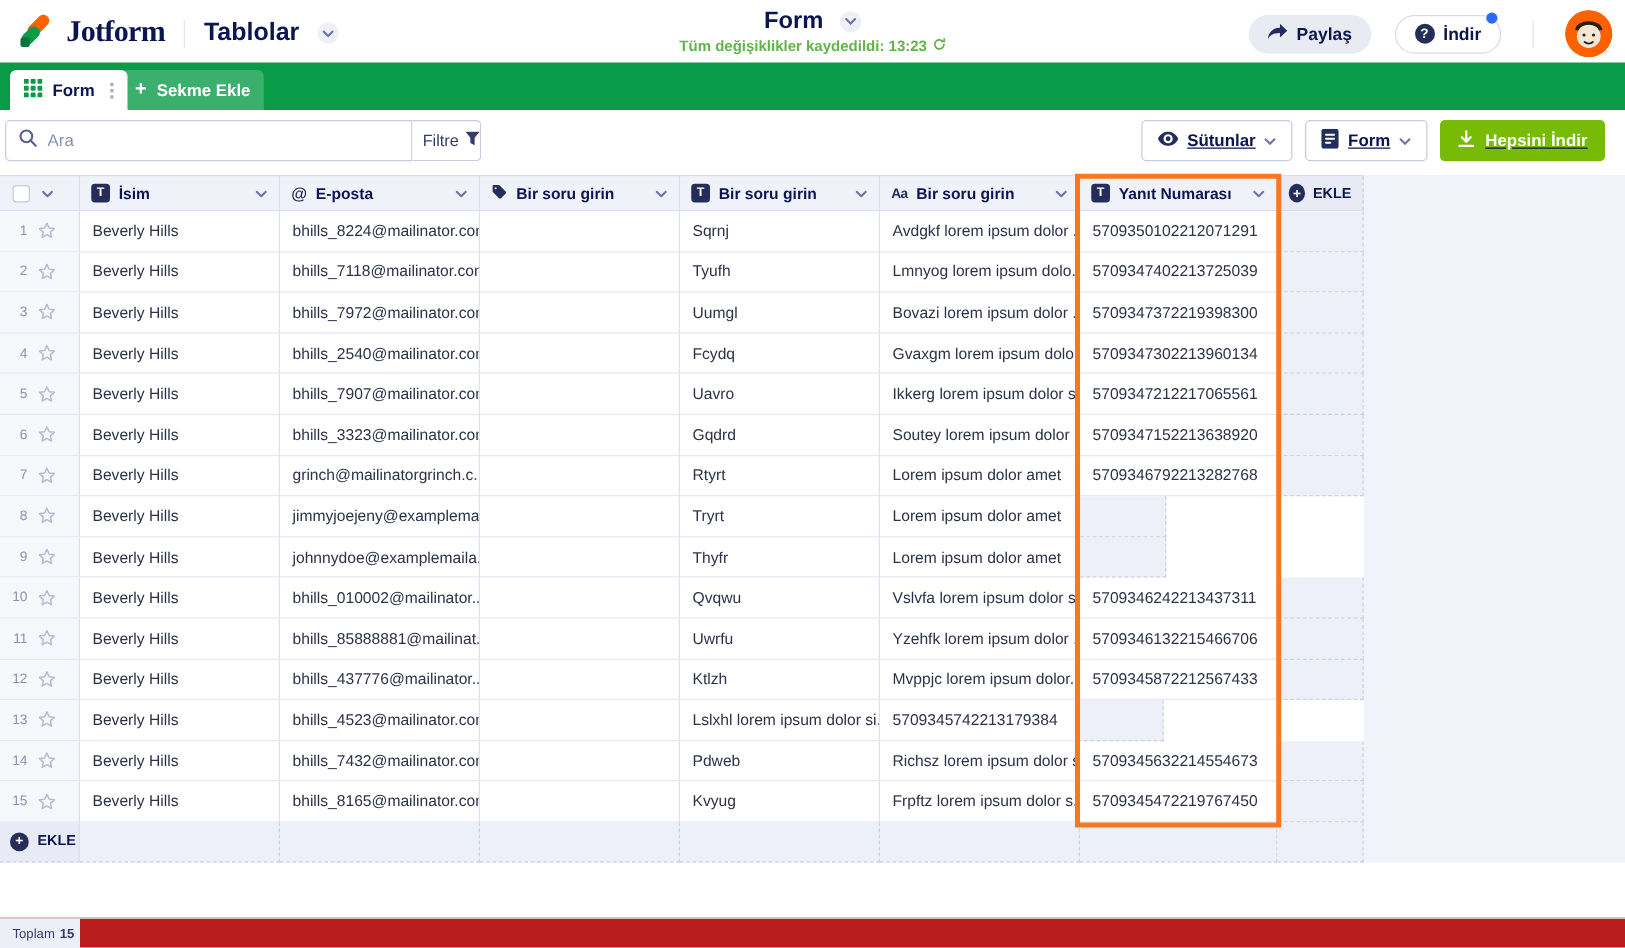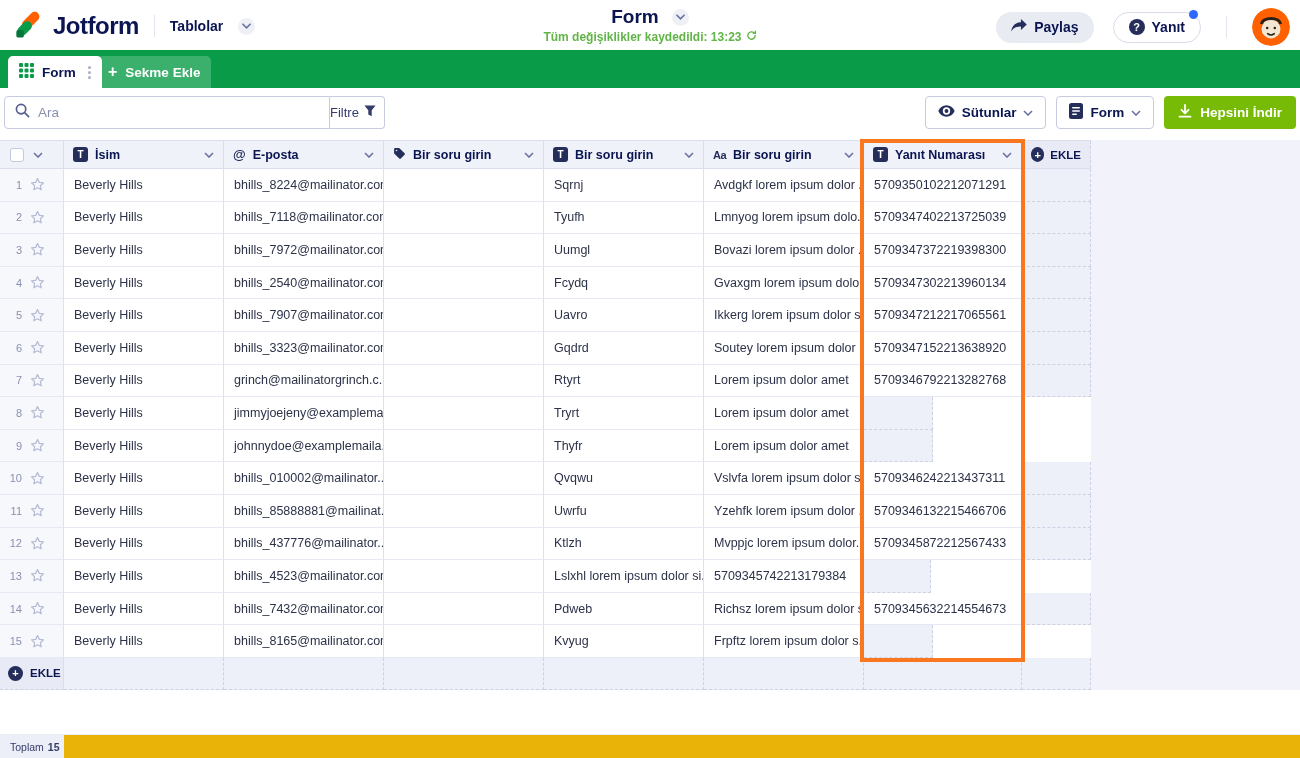--- a/index.html
+++ b/index.html
@@ -2,23 +2,23 @@
 <html><head>
 <meta charset="utf-8">
 <style>
   * { margin:0; padding:0; box-sizing:border-box; }
   html,body { width:1300px; height:758px; overflow:hidden; background:#fff;
     font-family:"Liberation Sans", sans-serif; color:#0a1551; }
 
   
   .top-header { position:absolute; left:0; top:0; width:1300px; height:50px; background:#fff; }
   .logo-wrap { position:absolute; left:14px; top:9px; display:flex; align-items:center; gap:9px; }
-  .logo-text { font-size:24px; font-weight:bold; letter-spacing:-0.5px; color:#0a1551; }
+  .logo-text { font-size:24px; font-weight:bold; letter-spacing:-0.5px; color:#0a1551;font-family:Liberation Serif, serif; }
   .hdr-divider { width:1px; height:22px; background:#e3e5ee; margin:0 6px; }
-  .product-name { font-size:14px; font-weight:bold; color:#0a1551; }
+  .product-name { font-size:20px; font-weight:bold; color:#0a1551; }
   .chev-badge { width:17px; height:17px; border-radius:50%; background:#eef0f5; display:inline-flex; align-items:center; justify-content:center; margin-left:6px; }
   .title-block { position:absolute; left:0; right:0; top:6px; text-align:center; }
   .title-row { display:flex; align-items:center; justify-content:center; gap:7px; }
   .form-title { font-size:19px; font-weight:bold; color:#0a1551; }
   .save-status { margin-top:2px; font-size:12px; font-weight:bold; color:#61b447; display:flex; align-items:center; justify-content:center; gap:4px; }
   .hdr-right { position:absolute; right:10px; top:8px; display:flex; align-items:center; gap:19px; }
   .pill-btn { height:31px; border-radius:16px; display:flex; align-items:center; gap:7px; padding:0 15px; font-size:14px; font-weight:bold; color:#0a1551; cursor:pointer; }
   .share-btn { background:#e9ebf2; }
   .help-btn { background:#fff; border:1px solid #d8dbe8; position:relative; }
   .q-circle { width:16px; height:16px; border-radius:50%; background:#252d5b; color:#fff; font-size:11px; font-weight:bold; display:flex; align-items:center; justify-content:center; }
@@ -33,22 +33,22 @@
   .kebab { display:inline-flex; flex-direction:column; gap:2px; margin-left:4px; }
   .kebab i { width:3px; height:3px; border-radius:50%; background:#a9aec6; }
   .plus-white { font-size:16px; font-weight:bold; color:#fff; }
 
   
   .toolbar { position:absolute; left:0; top:88px; width:1300px; height:52px; background:#fff;border-radius:14px; }
   .search-combo { position:absolute; left:4px; top:8px; display:flex; }
   .search-box { width:326px; height:33px; border:1px solid #c6cbdf; border-radius:4px 0 0 4px; background:#fff; display:flex; align-items:center; gap:8px; padding:0 10px; }
   .search-box input { border:none; outline:none; font-size:13.5px; color:#0a1551; width:260px; font-family:"Liberation Sans",sans-serif; }
   .search-box input::placeholder { color:#8a90b0; }
-  .filter-btn { width:55px; height:33px; border:1px solid #c6cbdf; border-left:none; border-radius:0 4px 4px 0; display:flex; align-items:center; justify-content:flex-start; gap:5px; font-size:13px; color:#343c6a; cursor:pointer; background:#fff; }
-  .tb-right { position:absolute; right:4px; top:8px; display:flex; gap:10px; }
+  .filter-btn { width:55px; height:33px; border:1px solid #c6cbdf; border-left:none; border-radius:0 4px 4px 0; display:flex; align-items:center; justify-content:flex-end; gap:5px; font-size:13px; color:#343c6a; cursor:pointer; background:#fff; }
+  .tb-right { position:absolute; right:16px; top:8px; display:flex; gap:10px;text-decoration:underline; }
   .tb-btn { height:33px; border:1px solid #c6cbdf; border-radius:4px; background:#fff; display:flex; align-items:center; gap:7px; padding:0 12px; font-size:13.5px; font-weight:bold; color:#0a1551; cursor:pointer; }
   .dl-btn { height:33px; border:none; border-radius:4px; background:#78bb07; color:#fff; font-size:13.5px; font-weight:bold; display:flex; align-items:center; gap:8px; padding:0 14px; cursor:pointer; }
 
   
   .table-wrap { position:absolute; left:0; top:140px; width:1091px; }
   .right-filler { position:absolute; left:1091px; top:140px; width:209px; height:550px; background:#f2f3fa; }
   .thead { display:flex; height:29px; background:#f0f2fa; border-top:1px solid #d9dded; border-bottom:1px solid #d9dded; }
   .th { display:flex; align-items:center; gap:7px; padding:0 9px; border-right:1px solid #d9dded; font-size:12.5px; font-weight:bold; color:#0a1551; cursor:pointer; }
   .th .spacer { flex:1; }
   .th-select { width:64px; justify-content:flex-start; gap:9px; padding-left:10px; }
@@ -67,21 +67,21 @@
   .star { display:inline-flex; cursor:pointer; }
   .td-addcol { width:69px; background:#eef0f9; border-right:1px dashed #ccd1e4; border-bottom:1px dashed #ccd1e4; cursor:default; }
 
   .add-row { display:flex; height:32px; }
   .add-row .ar-first { width:64px; background:#e8ebf6; display:flex; align-items:center; gap:7px; padding-left:8px; font-size:11.5px; font-weight:bold; color:#0a1551; border-right:1px solid #d9dded; border-bottom:1px dashed #ccd1e4; cursor:pointer; }
   .add-row .ar-cell { background:#eef0f9; border-right:1px dashed #ccd1e4; border-bottom:1px dashed #ccd1e4; }
 
   .orange-box { position:absolute; left:860px; top:139px; width:165px; height:523px; border:4px solid #f8771f; pointer-events:none; z-index:5; }
 
   
-  .footer-bar { position:absolute; left:0; top:734px; width:1300px; height:24px; background:#eab308; border-top:1px solid #eceef6; }
+  .footer-bar { position:absolute; left:0; top:734px; width:1300px; height:24px; background:#b91c1c; border-top:1px solid #eceef6; }
   .footer-left { position:absolute; left:0; top:0; width:64px; height:24px; background:#edeff8; display:flex; align-items:center; padding-left:10px; gap:4px; font-size:10.5px; color:#343c6a; }
   .footer-left b { font-weight:bold; }
 </style>
 </head>
 <body>
 
 <div class="top-header">
   <div class="logo-wrap">
     <span>
       <svg width="30" height="30" viewBox="0 0 32 32">
@@ -124,21 +124,21 @@
     <div class="pill-btn share-btn">
       <span>
         <svg width="16" height="13" viewBox="0 0 24 20" fill="#252d5b">
             <path d="M15 0v5C6 5 1 11 0 19c3-5 7-7.5 15-7.5V17l9-8.5L15 0z"></path>
           </svg>
       </span>
       <span>Paylaş</span>
     </div>
     <div class="pill-btn help-btn">
       <span class="q-circle">?</span>
-      <span>Yanıt</span>
+      <span>İndir</span>
       <span class="notif-dot"></span>
     </div>
     <span class="hdr-divider"></span>
     <span class="avatar">
       <svg width="38" height="38" viewBox="0 0 40 40">
         <circle cx="20" cy="20" r="20" fill="#ff6100"></circle>
         <circle cx="20" cy="22" r="10" fill="#f3e7d3"></circle>
         <path d="M10 17c1-8 19-8 20 0" stroke="#2b2018" stroke-width="3" fill="none"></path>
         <circle cx="16" cy="21" r="1.3" fill="#2b2018"></circle>
         <circle cx="24" cy="21" r="1.3" fill="#2b2018"></circle>
@@ -559,20 +559,21 @@
         <svg width="15" height="15" viewBox="0 0 24 24" fill="none" stroke="#b6bcd4" stroke-width="2" stroke-linejoin="round">
               <path d="M12 2.5l2.9 6.1 6.6.8-4.9 4.6 1.3 6.5-5.9-3.3-5.9 3.3 1.3-6.5L2.5 9.4l6.6-.8z"></path>
             </svg>
       </span>
     </div>
     <div class="td w160">Beverly Hills</div>
     <div class="td w160">bhills_8165@mailinator.com</div>
     <div class="td w160"></div>
     <div class="td w160">Kvyug</div>
     <div class="td w160">Frpftz lorem ipsum dolor s...</div>
+    <div class="td w158">5709345472219767450</div>
     <div class="td td-addcol"></div>
   </div>
 </div>
 
   <div class="add-row">
     <div class="ar-first">
       <span class="plus-circle">+</span>
       <span>EKLE</span>
     </div>
     <div class="ar-cell w160"></div>

